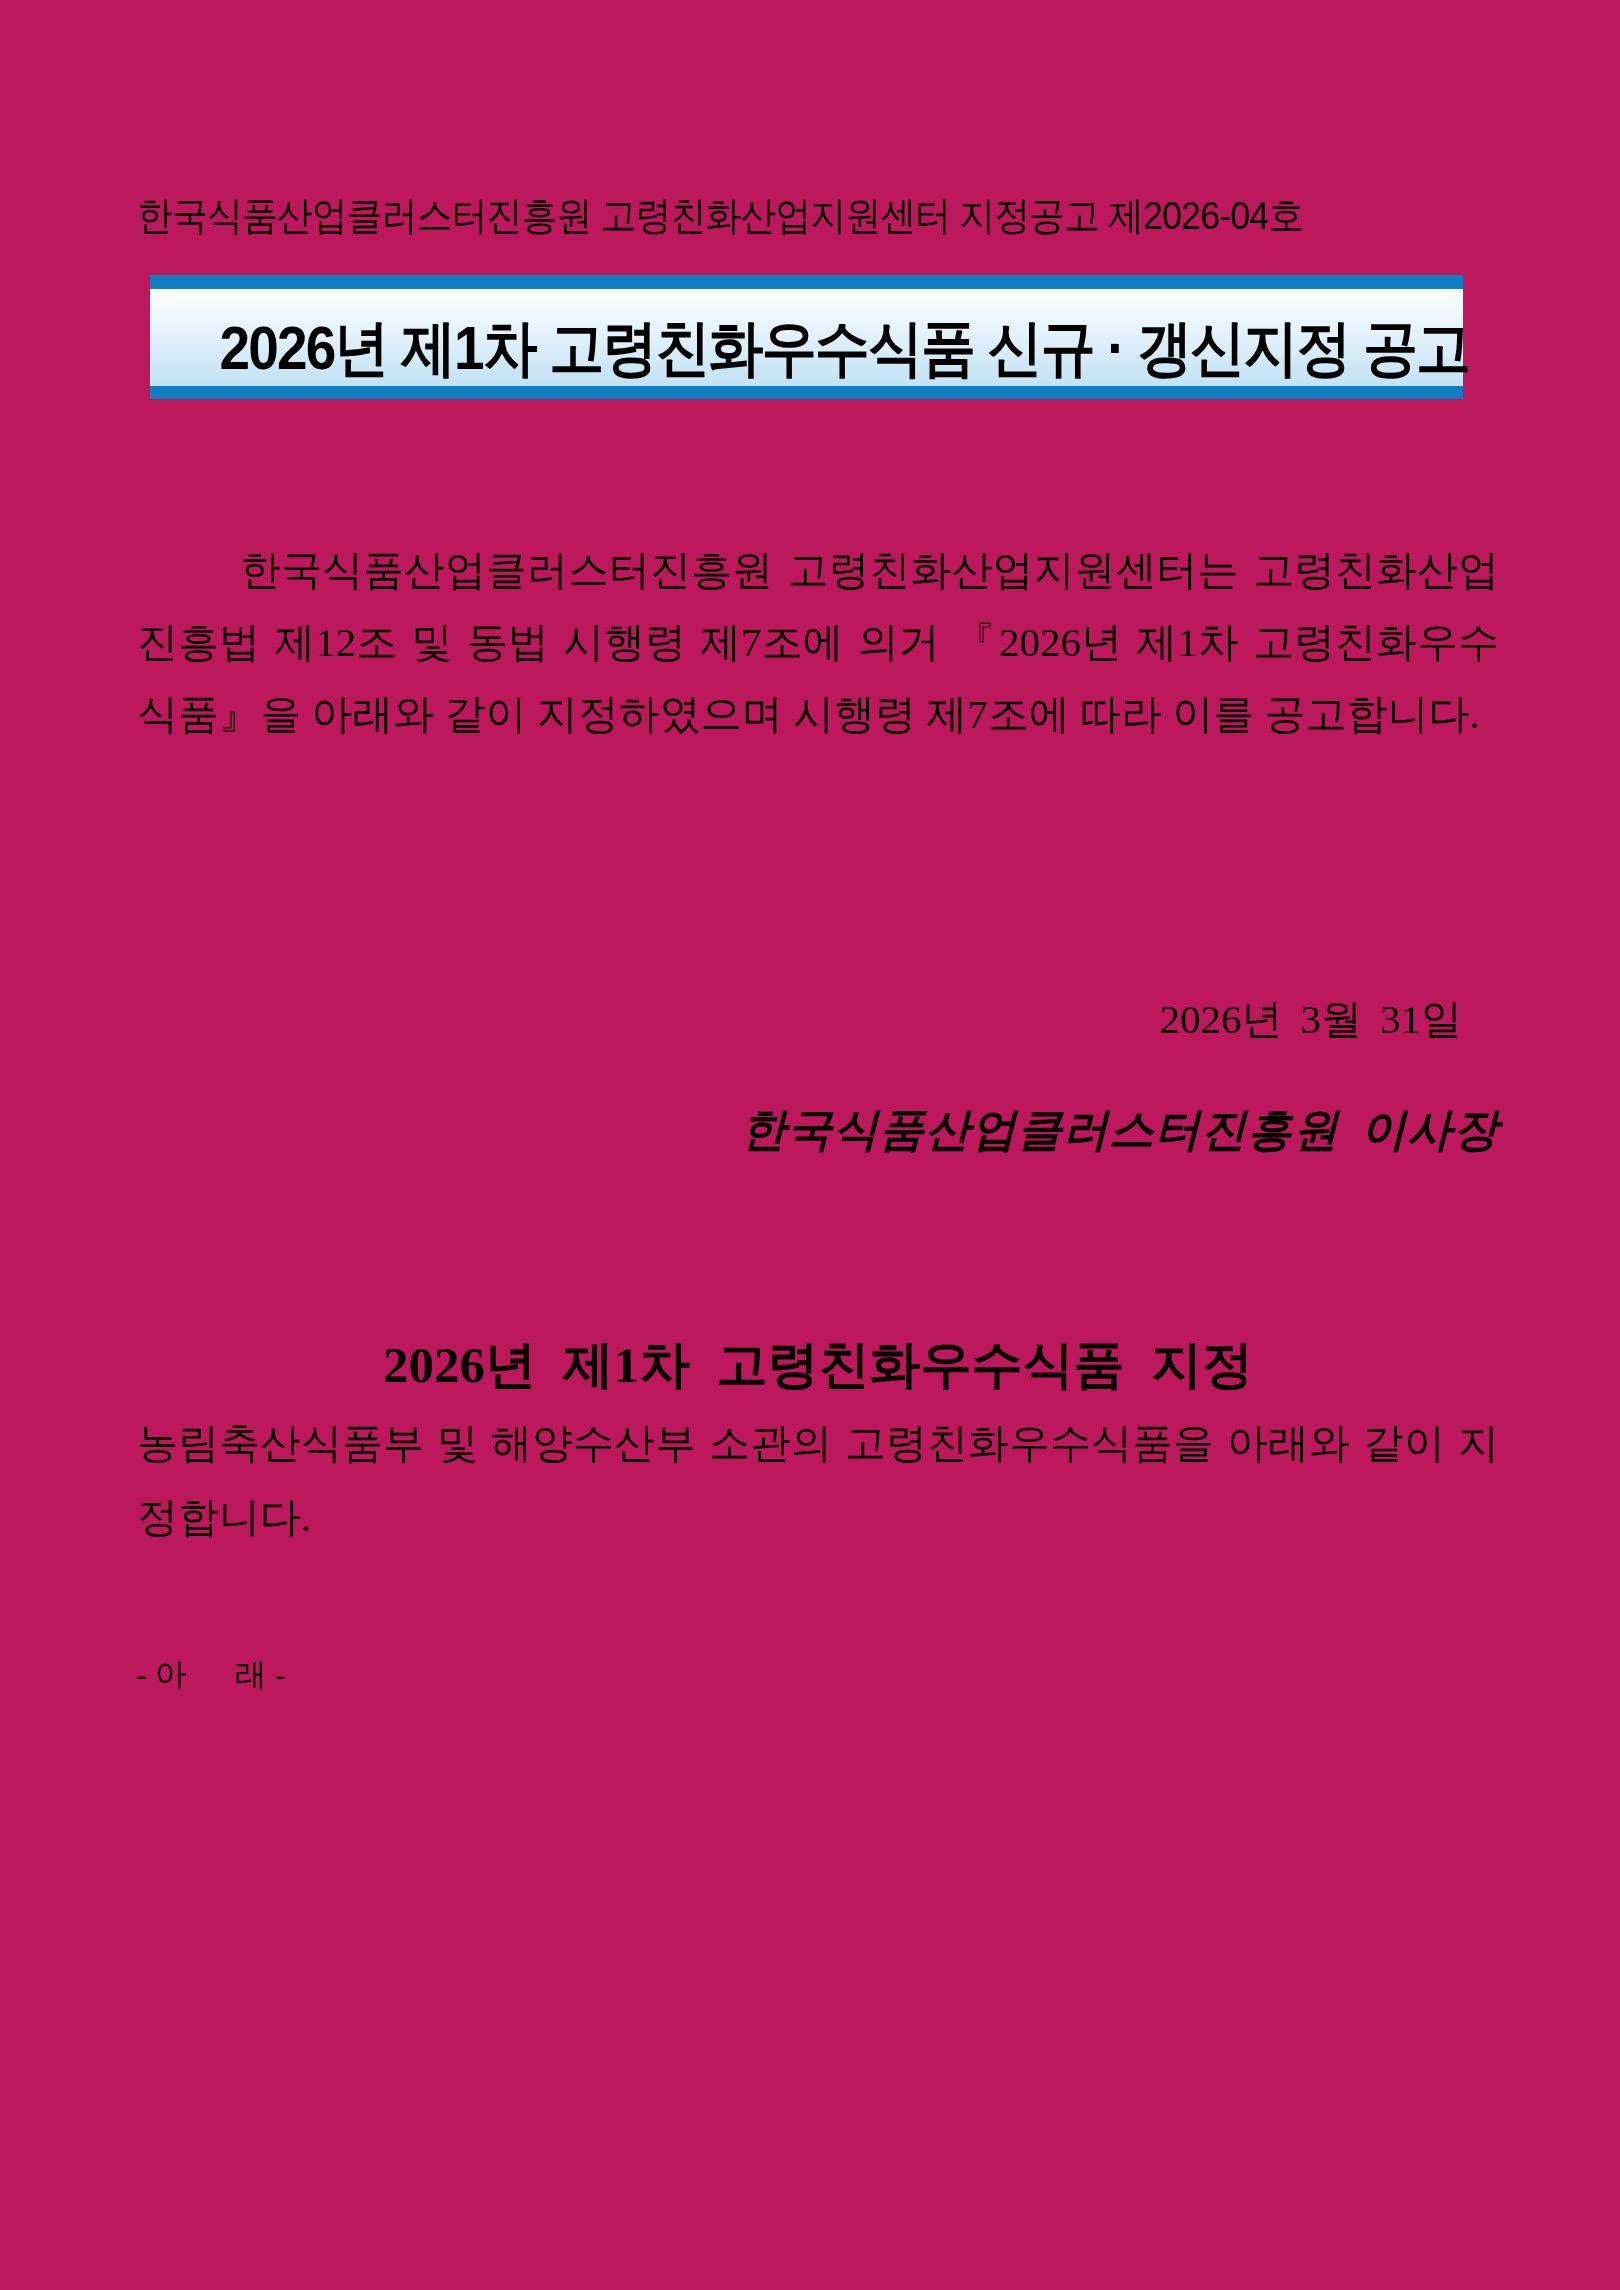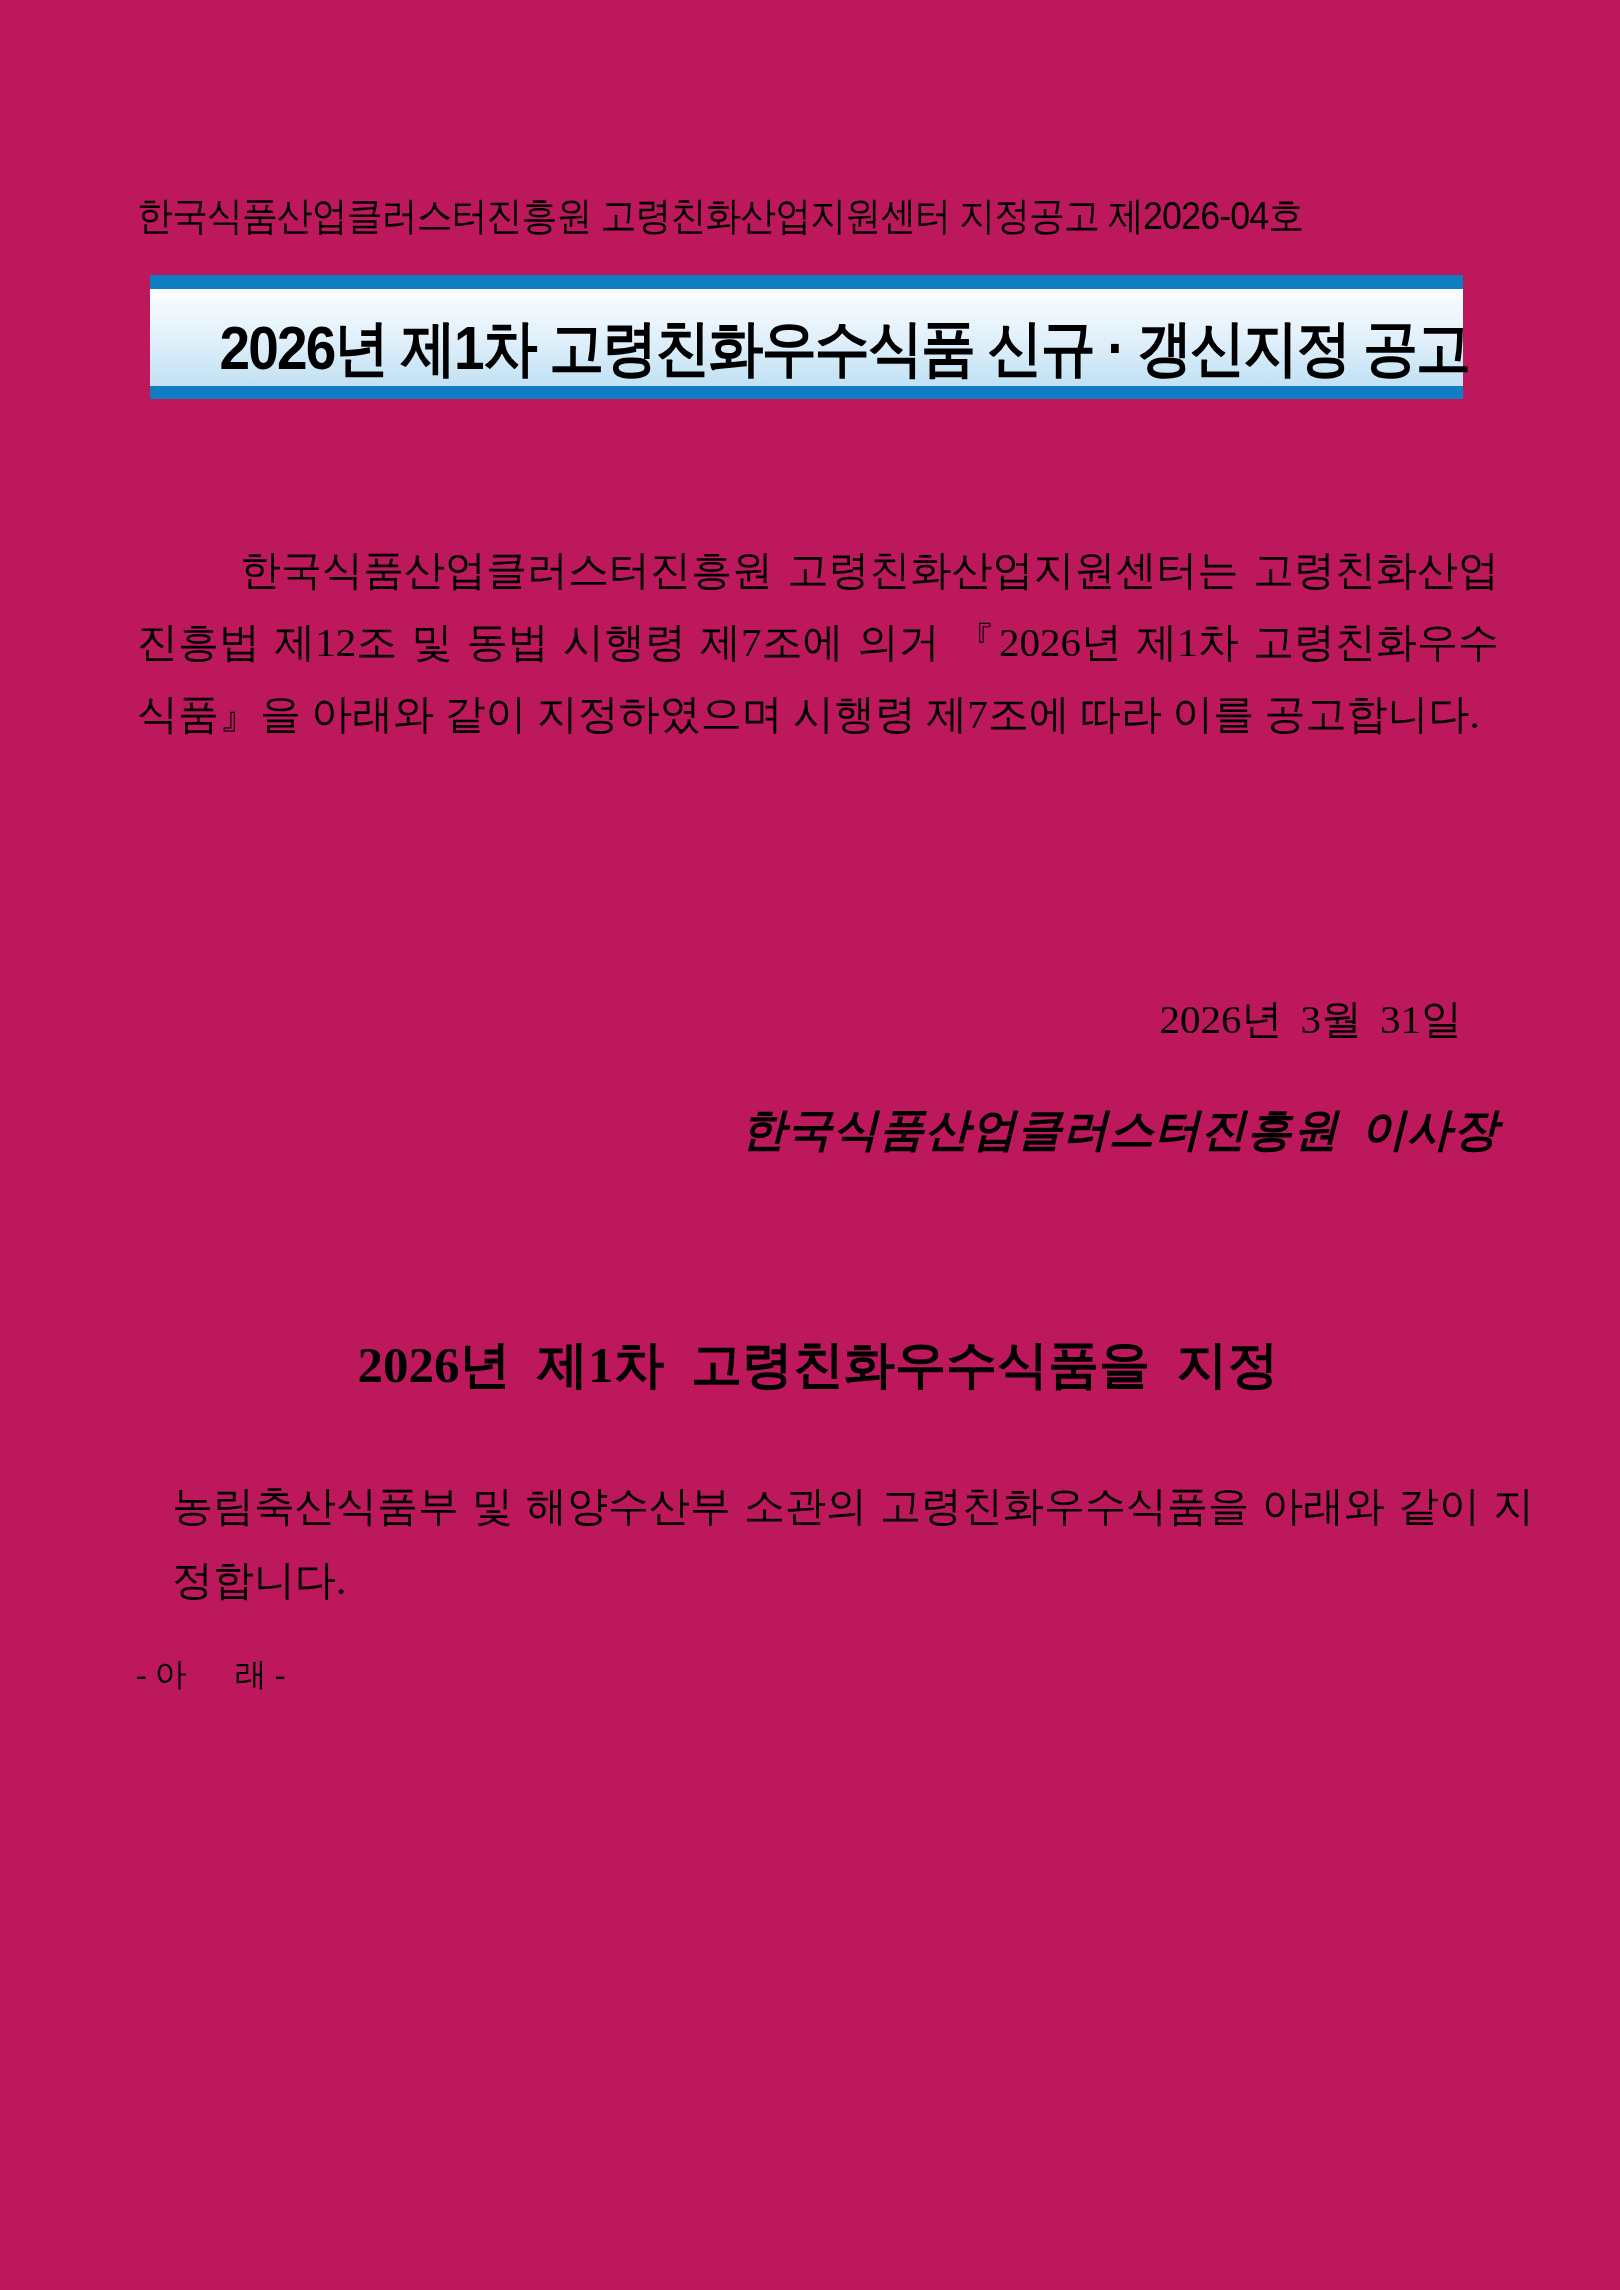--- a/index.html
+++ b/index.html
@@ -113,27 +113,26 @@
     font-size: 51px;
     font-weight: bold;
     text-align: center;
     word-spacing: 13.7px;
   }
 
   
   .para-2 {
     position: absolute;
     left: 137px;
-    top: 1469px;
+    top: 1406px;
     width: 1362px;
     font-size: 41px;
     line-height: 74px;
     text-align: justify;
     word-break: break-all;
-    margin-left: 35px;
   }
 
   
   .below-marker {
     position: absolute;
     left: 136px;
     top: 1653px;
     width: 1362px;
     font-size: 32px;
     text-align: left;
@@ -154,20 +153,20 @@
     </div>
     <div class="banner-bar"></div>
   </div>
 
   <div class="para-1">한국식품산업클러스터진흥원 고령친화산업지원센터는 고령친화산업 진흥법 제12조 및 동법 시행령 제7조에 의거 『2026년 제1차 고령친화우수식품』을 아래와 같이 지정하였으며 시행령 제7조에 따라 이를 공고합니다.</div>
 
   <div class="date-line">2026년 3월 31일</div>
 
   <div class="signatory-line">한국식품산업클러스터진흥원 이사장</div>
 
-  <div class="section-heading">2026년 제1차 고령친화우수식품을 지정</div>
+  <div class="section-heading">2026년 제1차 고령친화우수식품 지정</div>
 
   <div class="para-2">농림축산식품부 및 해양수산부 소관의 고령친화우수식품을 아래와 같이 지정합니다.</div>
 
   <div class="below-marker">- 아      래 -</div>
 
 </div>
 
 
 </body></html>

